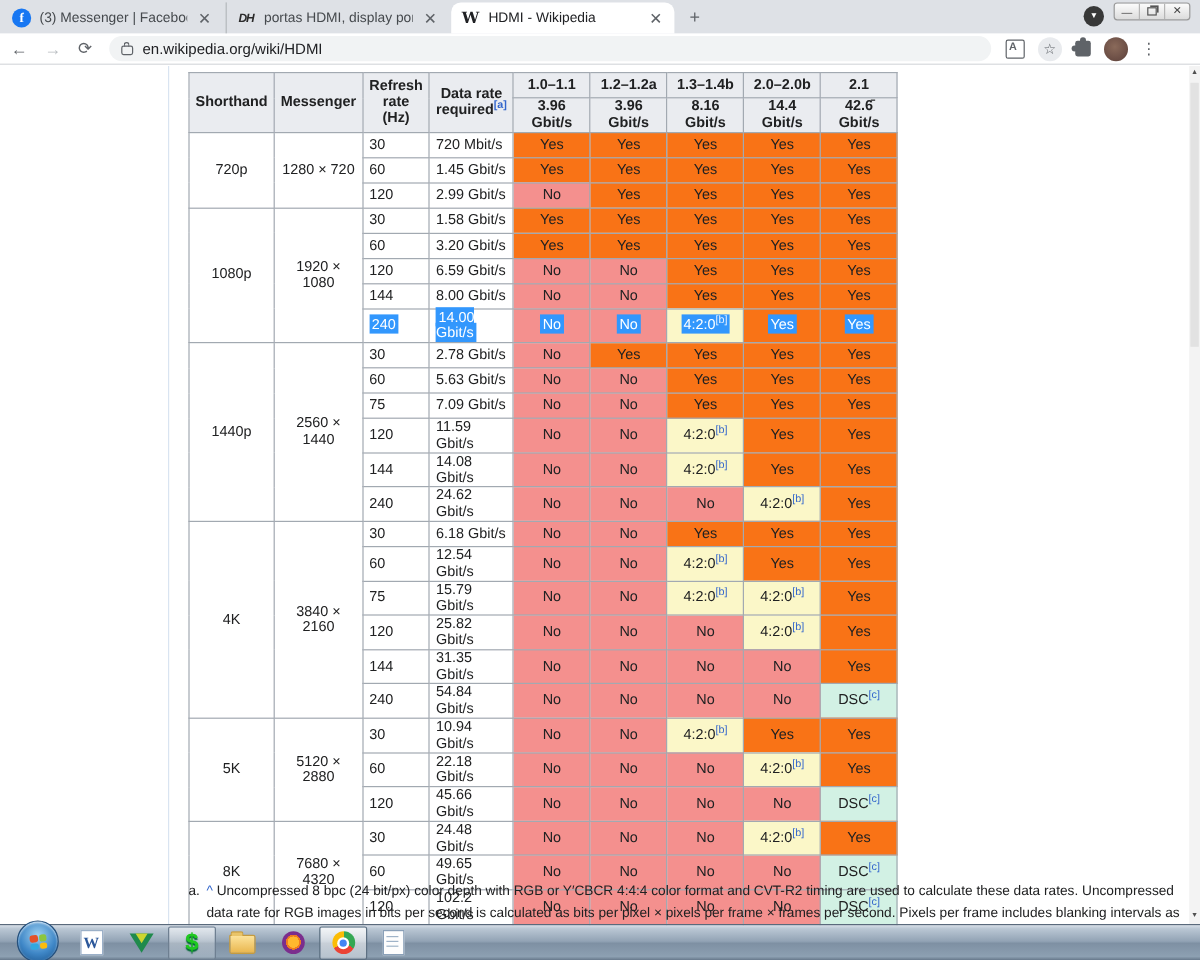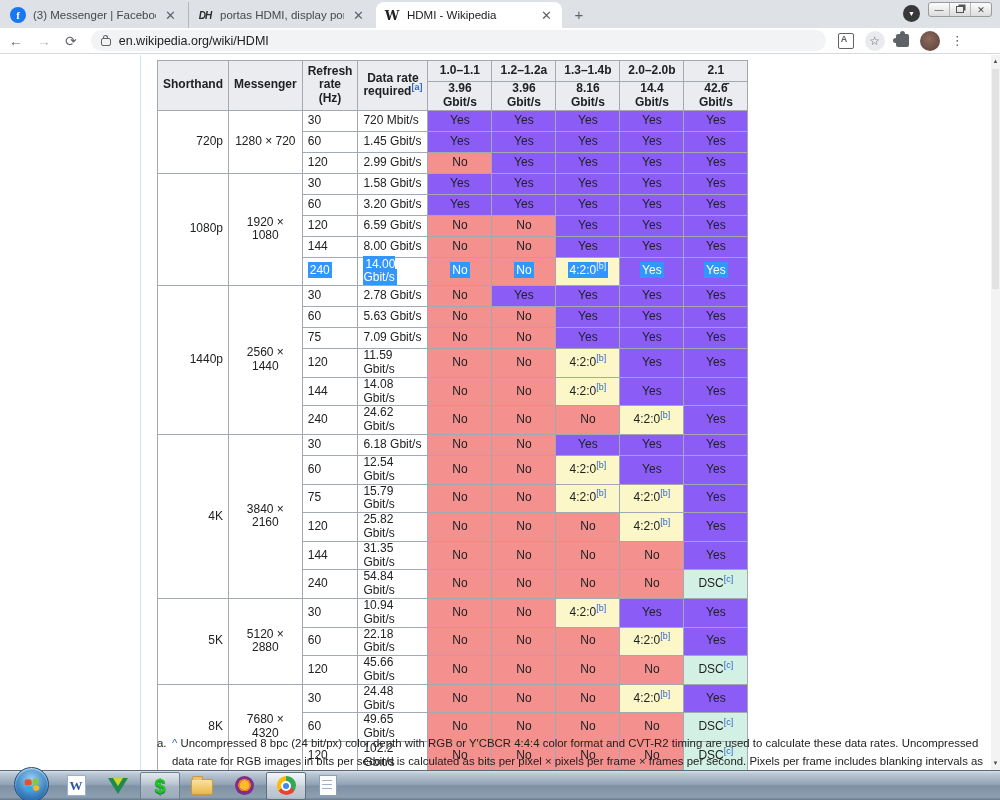--- a/index.html
+++ b/index.html
@@ -56,24 +56,24 @@
   
   .content{position:absolute;top:55px;left:0;width:1000px;height:715px;background:#fff;}
   .side-rule{position:absolute;left:140px;top:0;bottom:0;width:1px;background:#d9e4f1;}
 
   .tbl-wrap{position:absolute;left:157px;top:5px;}
   table{border-collapse:collapse;table-layout:fixed;font-size:12px;color:#202122;}
   th,td{border:1px solid #a2a9b1;height:21px;padding:0 5px;line-height:1.15;box-sizing:border-box;}
   th{background:#eaecf0;font-weight:bold;text-align:center;}
   td{background:#fff;}
   td.hz,td.rate{text-align:left;}
-  td.shorthand{text-align:right;vertical-align:middle;}
+  td.shorthand{text-align:center;vertical-align:middle;}
   td.resolution{text-align:center;vertical-align:middle;}
   td.sup-cell{text-align:center;}
-  td.c-yes{background:#8b5cf6;}
+  td.c-yes{background:#f97316;}
   td.c-no{background:#f4908e;}
   td.c-partial{background:#fbf7c8;}
   td.c-dsc{background:#d2f1e4;}
   sup.ref{color:#3366cc;font-size:9px;line-height:0;}
   .sel{background:#3297fd;color:#fff;padding:1px 2px;}
   .sel sup.ref{color:#eaf3ff;}
   td.foot-empty{background:#f0f2f5;}
 
   
   .footnote{position:absolute;left:172px;top:680px;width:818px;font-size:11.4px;

